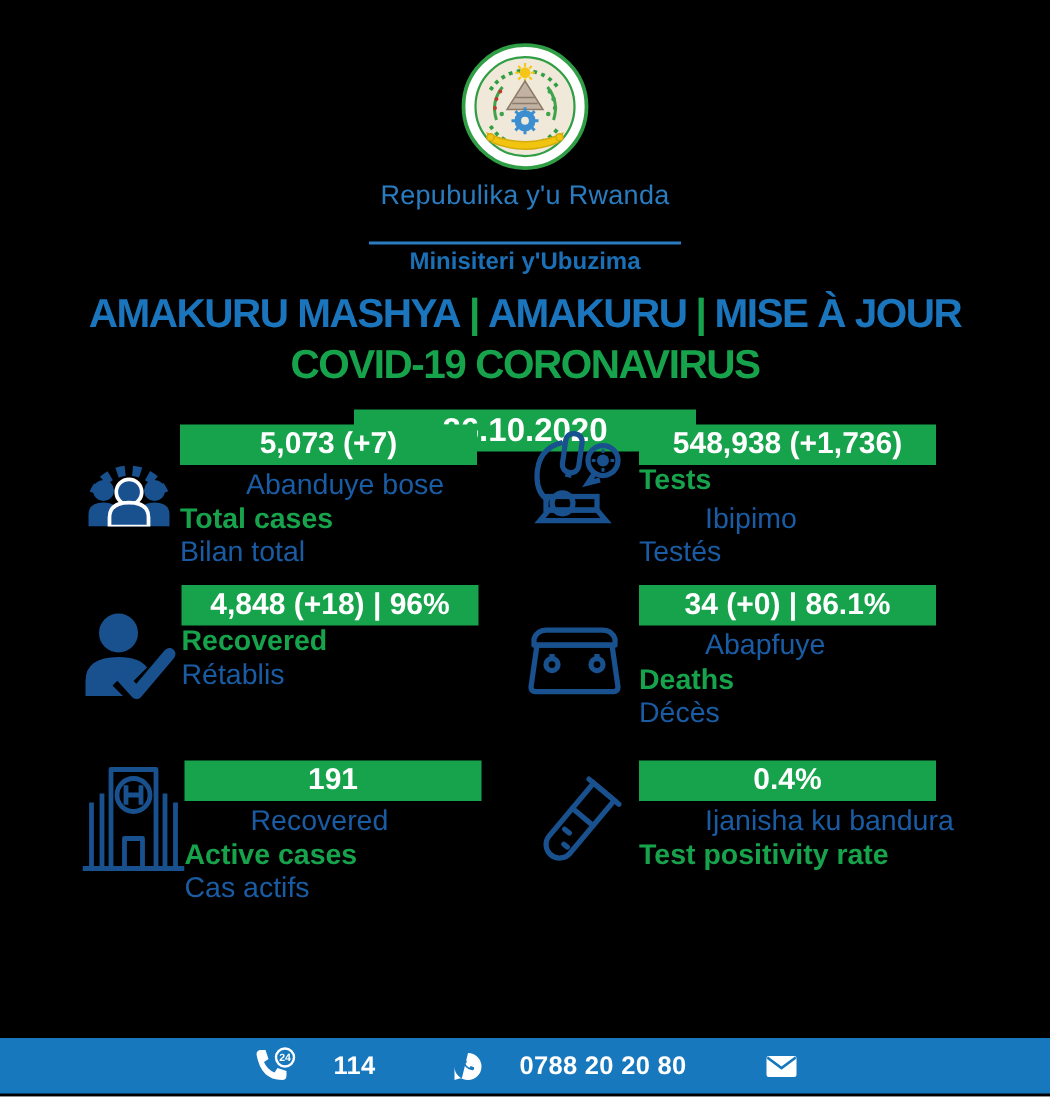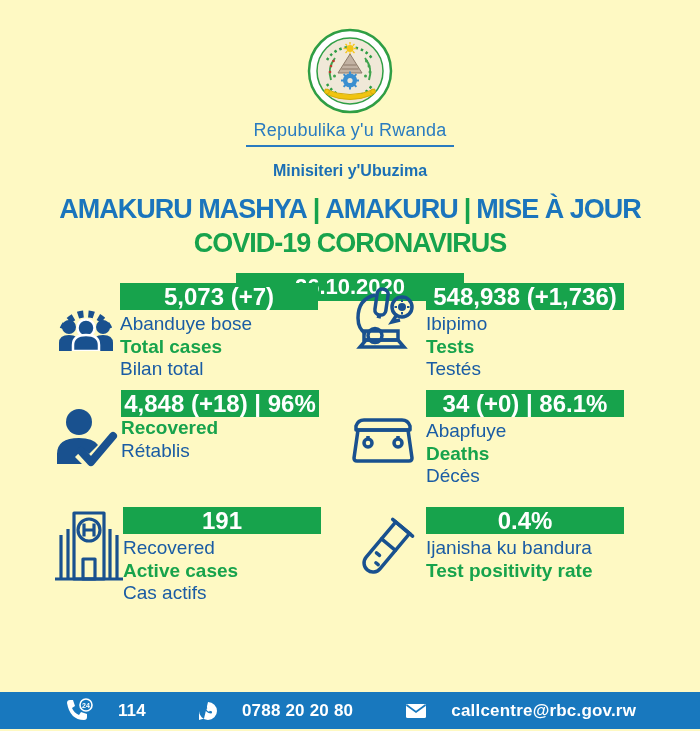--- a/index.html
+++ b/index.html
@@ -1,30 +1,30 @@
 <!DOCTYPE html>
 <html><head>
 <meta charset="utf-8">
 <style>
   * { margin:0; padding:0; box-sizing:border-box; }
   html,body { background:#fff; }
   body { font-family:"Liberation Sans", sans-serif; }
   .canvas {
     position:relative; width:700px; height:731px; margin:0 auto;
-    background:#fef9c3; overflow:hidden;
+    background:#000000; overflow:hidden;
   }
 
   
   .brand { position:absolute; top:28px; left:0; width:100%; text-align:center; }
   .emblem { display:block; margin:0 auto; }
   .country {
     margin-top:6px; font-size:18px; color:#2a7cc0; letter-spacing:0.2px;
   }
   .ministry-box {
-    display:inline-block; margin-top:4px; padding-top:15px;
+    display:inline-block; margin-top:20px; padding-top:3px;
     border-top:2px solid #2a7cc0; min-width:208px;
   }
   .ministry {
     font-size:16px; font-weight:bold; color:#1b6fb5;
   }
 
   
   .titles { position:absolute; top:194px; left:0; width:100%; text-align:center; }
   .title-line1 {
     font-size:27px; font-weight:bold; letter-spacing:-1px;
@@ -46,27 +46,27 @@
   .stats {
     position:absolute; top:283px; left:55px; width:600px;
     display:grid; grid-template-columns:293px 307px;
     grid-template-rows:107px 117px auto;
   }
   .stat { display:flex; align-items:flex-start; }
   .icon-box { flex:0 0 65px; display:flex; justify-content:flex-start; }
   .stat.right .icon-box { flex:0 0 78px; }
   .stat-content { flex:1; }
   .banner {
-    background:#17a34c; color:#ffffff; font-weight:bold; font-size:24px;
+    background:#17a34c; color:#ffffff; font-weight:bold; font-size:20px;
     width:198px; height:27px; line-height:27px; text-align:center;
     white-space:nowrap;
   }
   .lbl { font-size:19px; line-height:22.5px; white-space:nowrap; }
   .lbl-rw, .lbl-fr { color:#1a5ca4; }
-  .lbl-rw { margin-top:3px; }
+  .lbl-rw { margin-top:3px;margin-left:44px; }
   .lbl-en { color:#17a34c; font-weight:bold; }
 
   .mt4{margin-top:4px;} .mt2{margin-top:2px;} .mt18{margin-top:18px;}
   .mt26{margin-top:26px;} .mt6{margin-top:6px;}
 
   
   .footer {
     position:absolute; left:0; bottom:2px; width:100%; height:37px;
     background:#1878be; display:flex; justify-content:center; align-items:center;
     gap:52px; color:#ffffff;
@@ -192,22 +192,22 @@
           <g stroke="#19518f" stroke-width="2">
             <line x1="54" y1="14.5" x2="54" y2="17"></line>
               <line x1="54" y1="27" x2="54" y2="29.5"></line>
             <line x1="46.5" y1="22" x2="49" y2="22"></line>
               <line x1="59" y1="22" x2="61.5" y2="22"></line>
           </g>
         </svg>
       </div>
       <div class="stat-content">
         <div class="banner">548,938 (+1,736)</div>
+        <div class="lbl lbl-en">Tests</div>
         <div class="lbl lbl-rw">Ibipimo</div>
-        <div class="lbl lbl-en">Tests</div>
         <div class="lbl lbl-fr">Testés</div>
       </div>
     </div>
 
     <div class="stat left">
       <div class="icon-box mt18">
         <svg width="66" height="62" viewBox="0 0 66 62">
           <g fill="#19518f">
             <circle cx="24" cy="14" r="13"></circle>
             <path d="M2,56 v-10 q0,-16 22,-16 q14,0 19,7 l-9,9 l-6,-5 l-8,8 l7,7 Z"></path>
@@ -299,17 +299,16 @@
         <path d="M10,1 a9,9 0 1 1 -9,9 l0,0 L1,19 l5,-1.5 Z" fill="#ffffff"></path>
         <path d="M6.5,6 Q6.5,5 7.5,5 l1,0 l0.8,2.2 l-1.1,0.8 q0.8,2 2.8,2.8 l0.8,-1.1 l2.2,0.8 l0,1 q0,1 -1,1 Q7.5,12 6.5,6 Z" fill="#1878be"></path>
       </svg>
       <span class="txt">0788 20 20 80</span>
     </div>
     <div class="contact">
       <svg width="22" height="16" viewBox="0 0 22 16">
         <rect x="1" y="1" width="20" height="14" rx="1.5" fill="#ffffff"></rect>
         <path d="M1.5,2 L11,9 L20.5,2" fill="none" stroke="#1878be" stroke-width="1.8"></path>
       </svg>
-      <span class="txt">callcentre@rbc.gov.rw</span>
     </div>
   </div>
 
 </div>
 
 </body></html>

